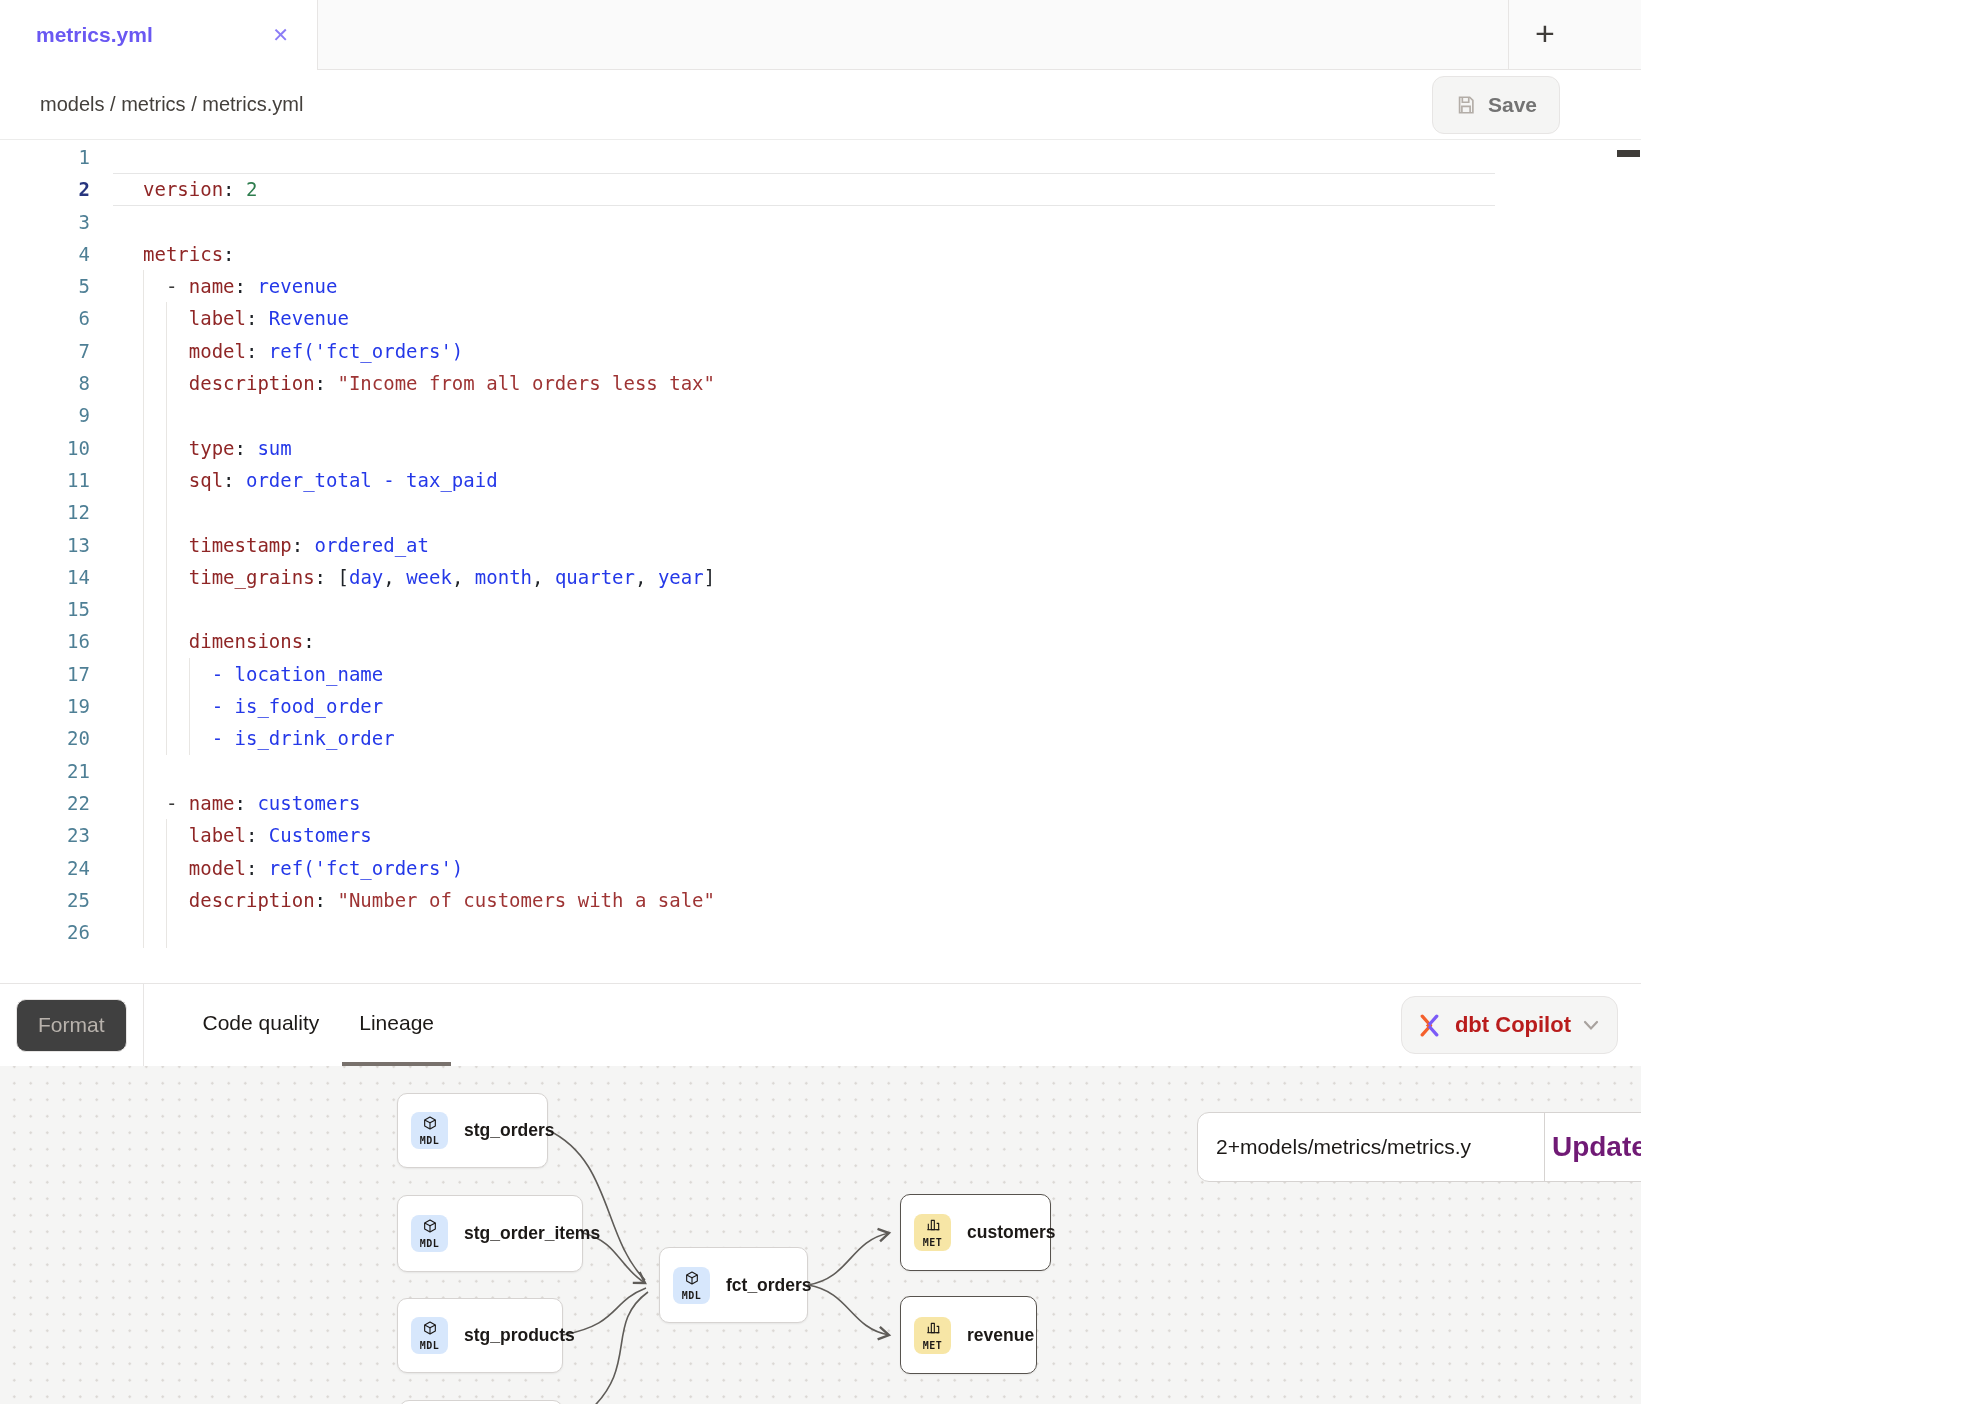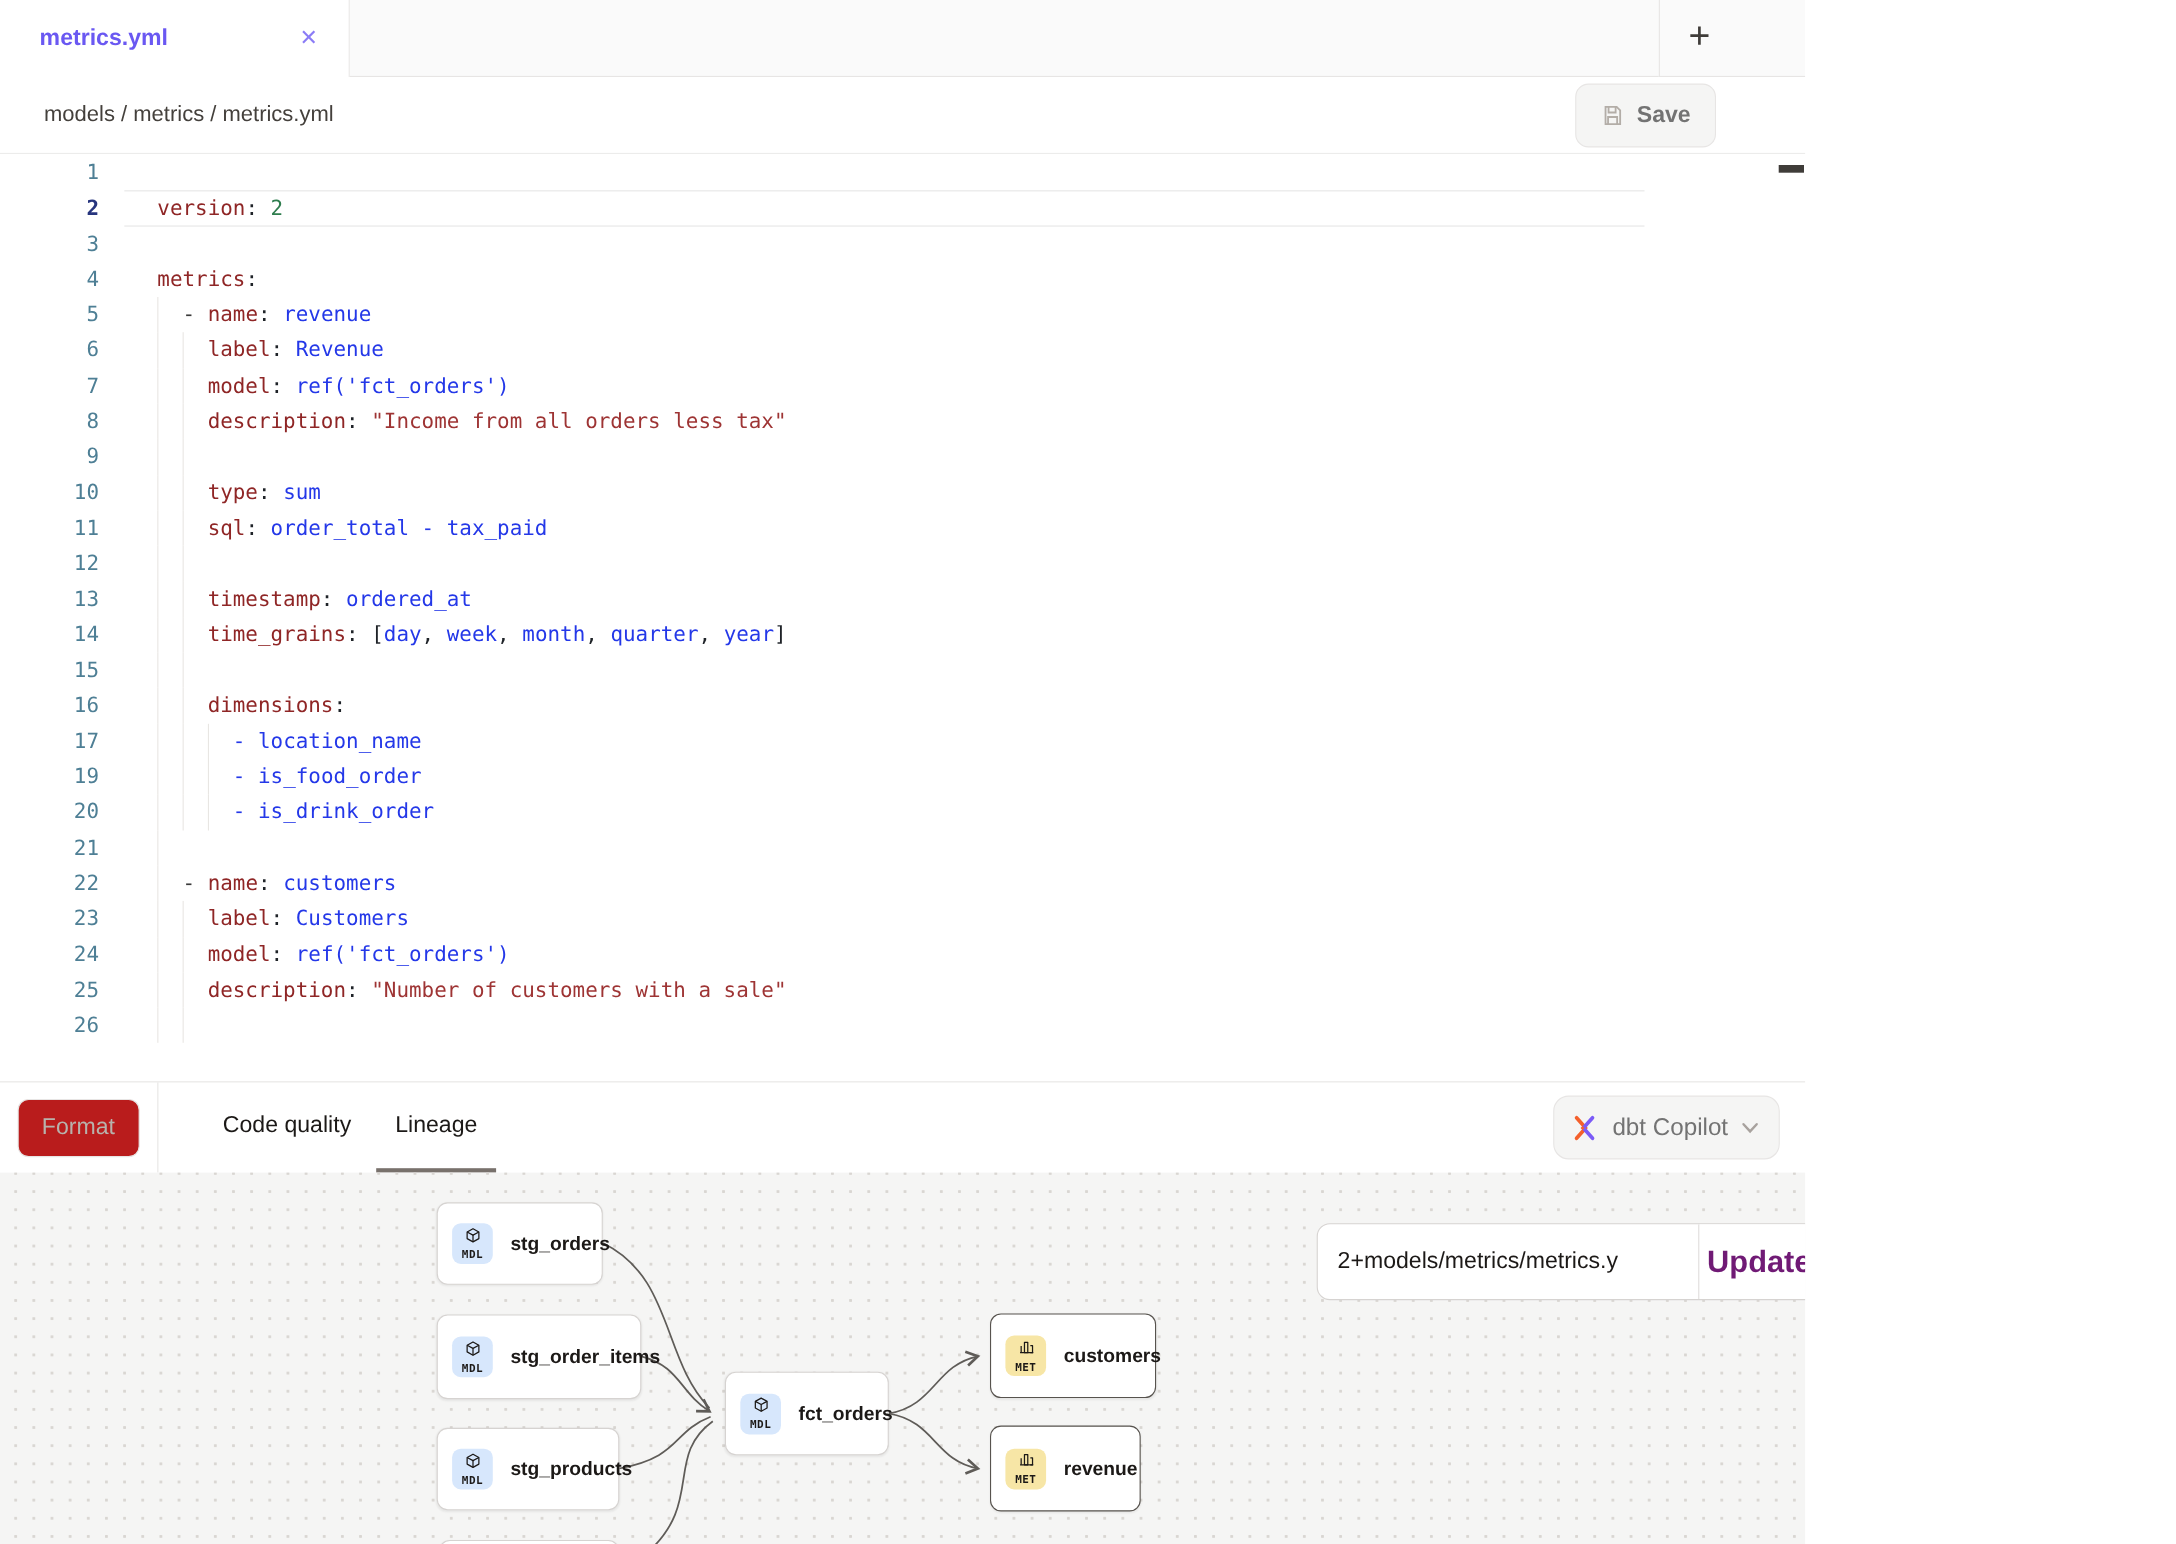--- a/index.html
+++ b/index.html
@@ -45,31 +45,31 @@
   .minimap { position:absolute; left:1840px; top:3px; width:102px; height:110px;
     overflow:hidden; font-family:"DejaVu Sans Mono", monospace; font-size:3px;
     line-height:3.25px; white-space:pre; cursor:pointer; }
   .scroll-mark { position:absolute; right:1px; top:10px; width:23px; height:7px;
     background:#3f3c39; }
 
   
   .bottombar { flex:0 0 83px; border-top:1px solid #e7e5e4; display:flex; align-items:stretch;
     position:relative; background:#fff; }
   .format-btn { align-self:center; margin-left:16px; height:53px; padding:0 21px;
-    border:1px solid #e7e5e4; border-radius:10px; background:#b91c1c; color:#b8b2ac;
+    border:1px solid #e7e5e4; border-radius:10px; background:#404040; color:#b8b2ac;
     font-size:21px; display:flex; align-items:center; }
   .bb-divider { width:1px; background:#e7e5e4; margin-left:16px; }
   .bb-tabs { display:flex; margin-left:42px; gap:6px; }
   .bb-tab { display:flex; align-items:center; padding:0 17px; font-size:21px; color:#1c1917;
     border-bottom:4px solid transparent; cursor:pointer; }
   .bb-tab.active { border-bottom-color:#78716c; }
   .copilot-btn { position:absolute; right:23px; top:12px; height:58px; padding:0 18px 0 14px;
     background:#f5f5f4; border:1px solid #e7e5e4; border-radius:14px; display:flex;
     align-items:center; gap:12px; }
-  .copilot-label { color:#737373; font-size:22px; font-weight:400; }
+  .copilot-label { color:#b91c1c; font-size:22px; font-weight:700; }
 
   
   .canvas { flex:1; position:relative; background:#f5f5f4; overflow:hidden;
     background-image:radial-gradient(circle, #d9d6d2 1.2px, transparent 1.4px);
     background-size:16.5px 16.5px; background-position:6px 9px; }
   .edges { position:absolute; left:0; top:0; }
   .lnode { position:absolute; background:#fff; border:1px solid #d6d3d1; border-radius:10px;
     display:flex; align-items:center; gap:16px; padding-left:13px;
     box-shadow:0 1px 2px rgba(28,25,23,0.07); cursor:pointer;font-weight:bold; }
   .lnode.metric { border:1.7px solid #57534e; }

